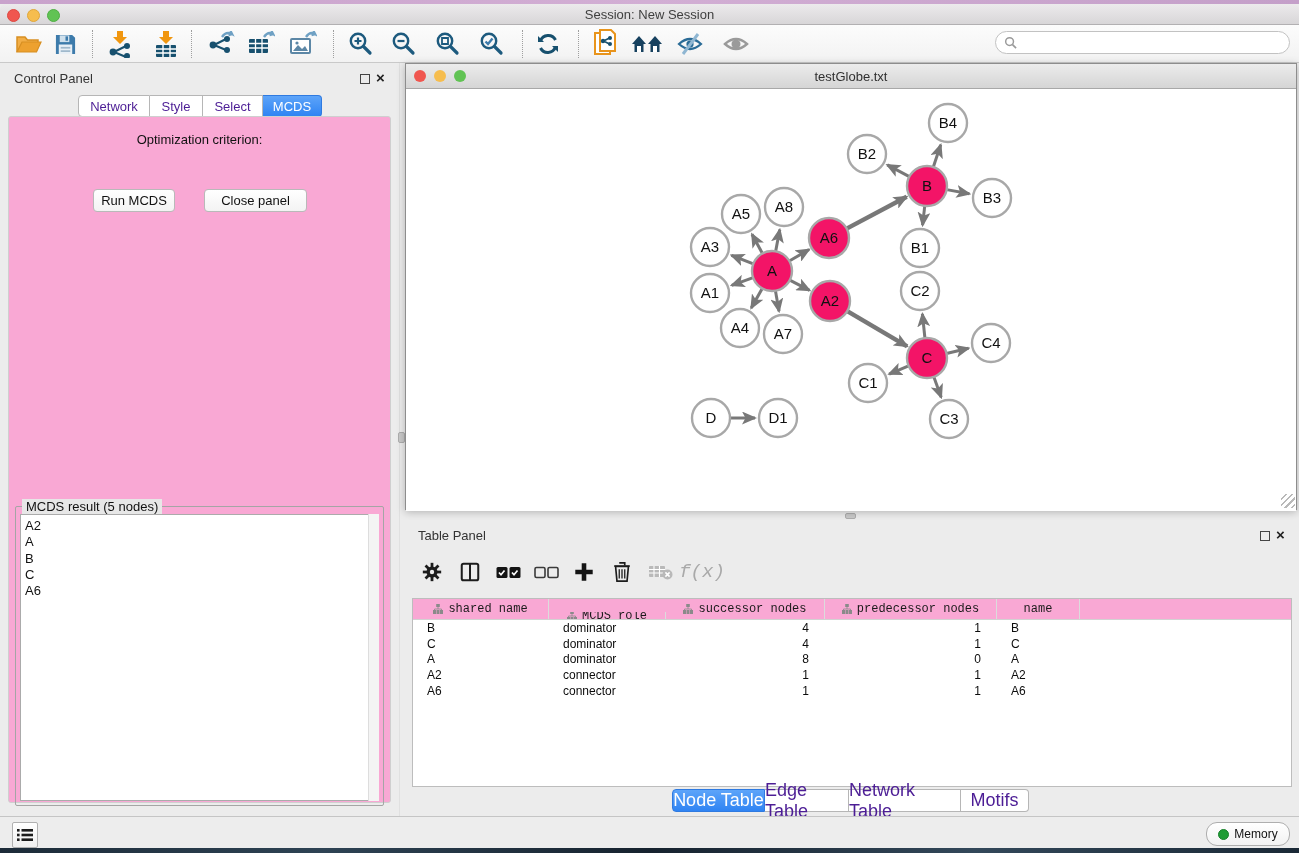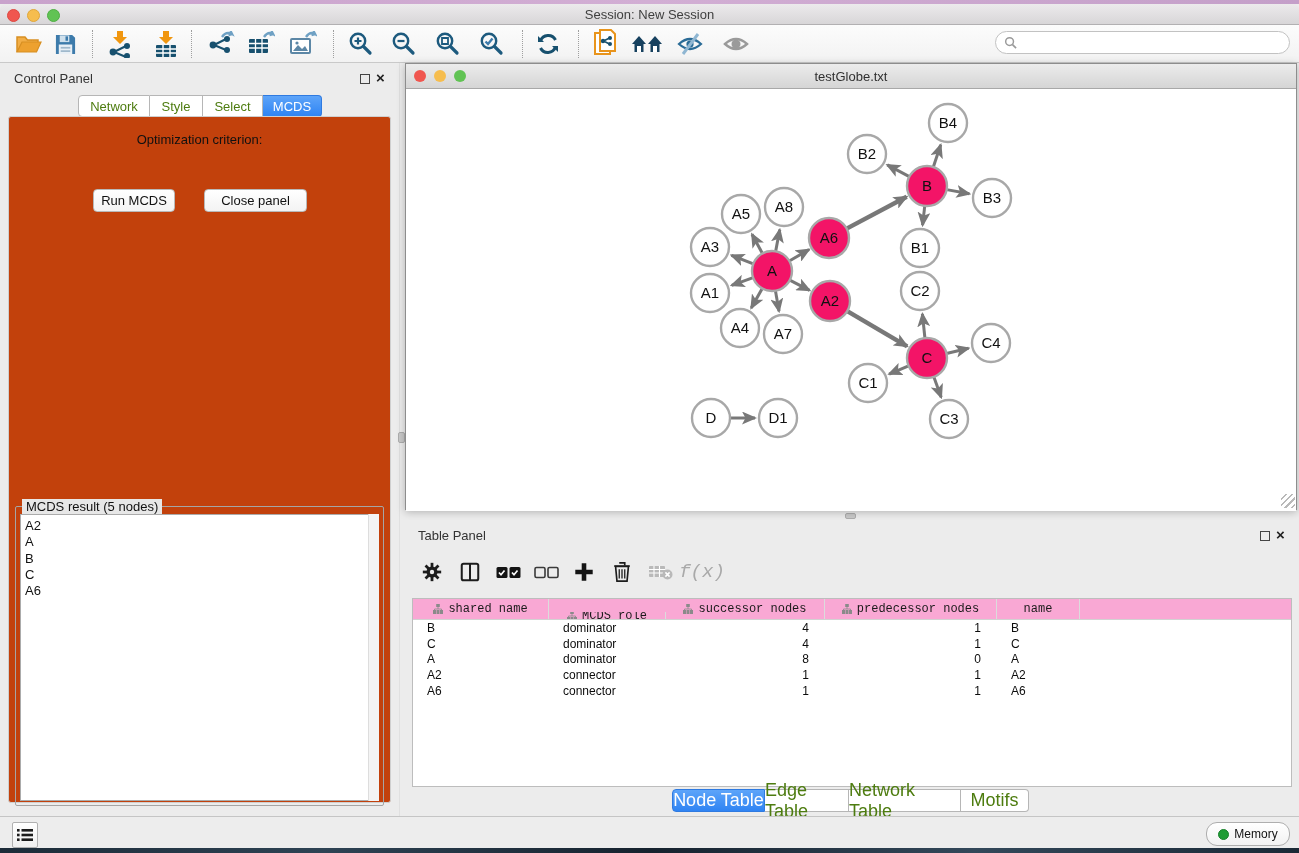--- a/index.html
+++ b/index.html
@@ -28,26 +28,26 @@
   .searchbox { position:absolute; left:995px; top:6px; width:295px; height:23px; background:#fff;
      border:1px solid #c2c2c2; border-radius:12px; display:flex; align-items:center; padding-left:8px; }
   .searchbox input { border:none; outline:none; flex:1; font-size:12px; background:transparent; margin-left:4px; }
 
   
   .control-panel { position:absolute; left:0; top:63px; width:399px; height:753px; background:#ececec; }
   .panel-header { position:absolute; left:14px; top:8px; font-size:13px; color:#333; }
   .float-box { position:absolute; width:10px; height:10px; border:1.5px solid #444; top:11px; }
   .close-x { position:absolute; top:6px; font-size:15px; font-weight:bold; color:#222; }
   .cp-tabs { position:absolute; left:78px; top:32px; height:22px; display:flex; }
-  .seg { background:#fff; border:1px solid #b6b6b6; border-left:none; font-size:13px; color:#4d7c0f;
+  .seg { background:#fff; border:1px solid #b6b6b6; border-left:none; font-size:13px; color:#4c1d95;
      display:flex; align-items:center; justify-content:center; cursor:default; }
   .seg:first-child { border-left:1px solid #b6b6b6; border-radius:4px 0 0 4px; }
   .seg:last-child { border-radius:0 4px 4px 0; }
   .seg.active { background:linear-gradient(#5da4f9,#2f84f3); border-color:#2f7ae0; color:#fff; }
-  .cp-body { position:absolute; left:8px; top:53px; width:383px; height:687px; background:#c2410c;
+  .cp-body { position:absolute; left:8px; top:53px; width:383px; height:687px; background:#f9a8d4;
      border:1px solid #cfcfcf; border-radius:3px; }
   .opt-label { position:absolute; left:0; right:0; top:15px; text-align:center; font-size:13px; color:#111; }
   .criterion { position:absolute; left:34px; top:38px; width:313px; height:24px; background:#fff;
      border:1px solid #b5b5b5; border-radius:4px; font-size:13px; color:#111; display:flex; align-items:center;
      padding-left:9px; }
   .criterion .stepper { position:absolute; right:2px; top:2px; width:20px; height:18px; border-radius:3px;
      background:linear-gradient(#6eaefa,#3687f2); display:flex; flex-direction:column; align-items:center; justify-content:center; }
   .criterion .stepper svg { display:block; }
   .cp-btn { position:absolute; top:72px; height:23px; background:linear-gradient(#ffffff,#f3f3f3);
      border:1px solid #b9b9b9; border-radius:4px; font-size:13px; color:#111;

